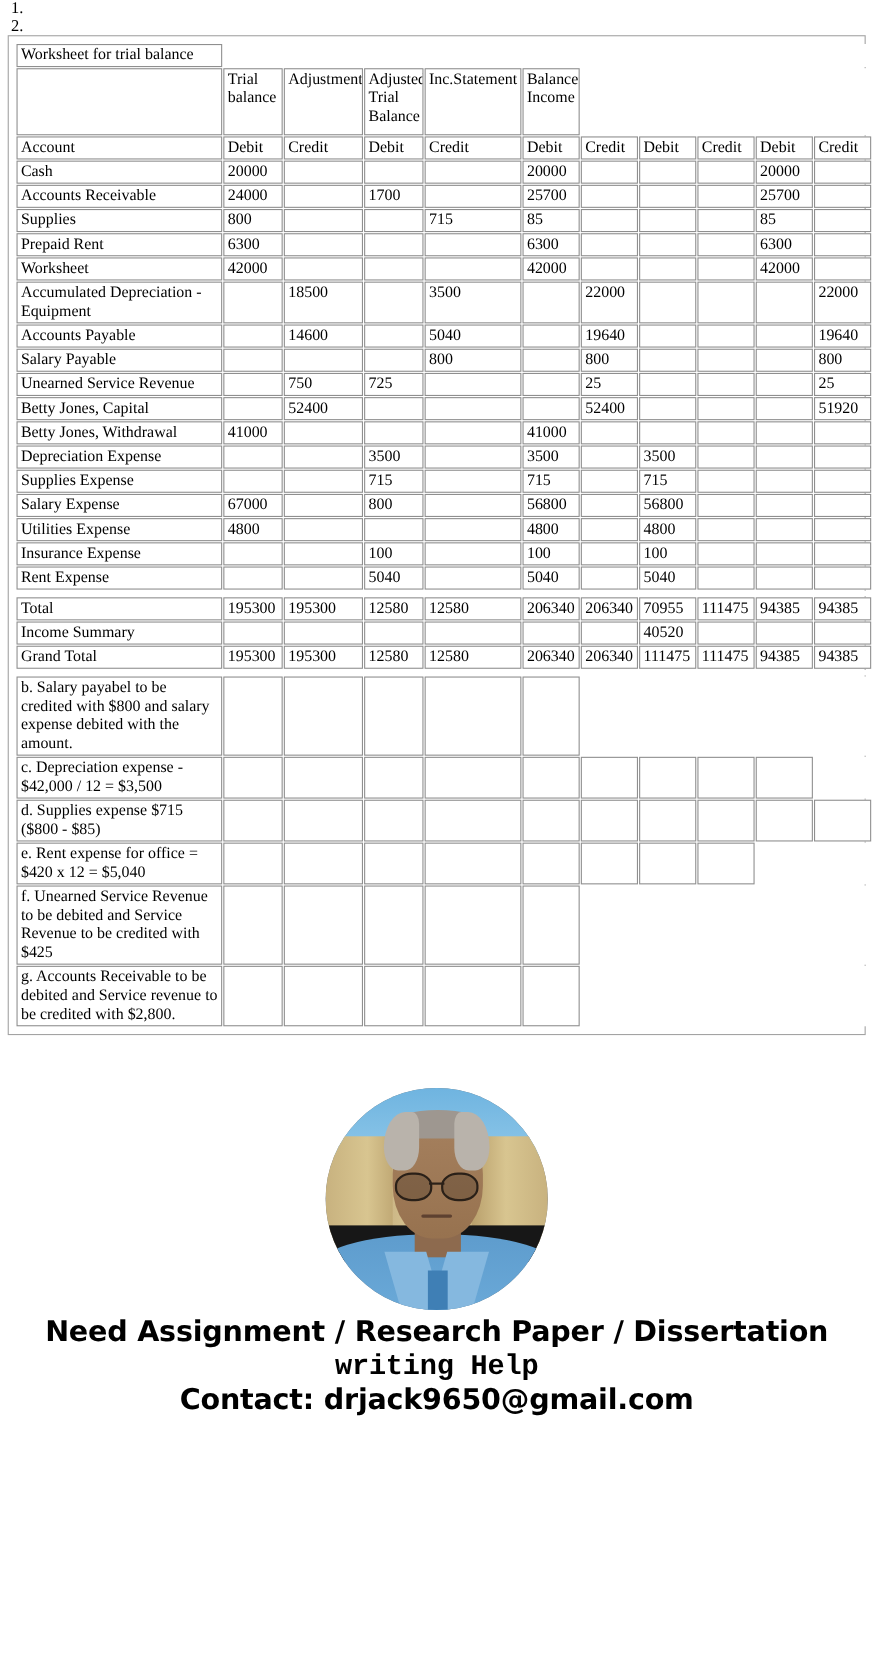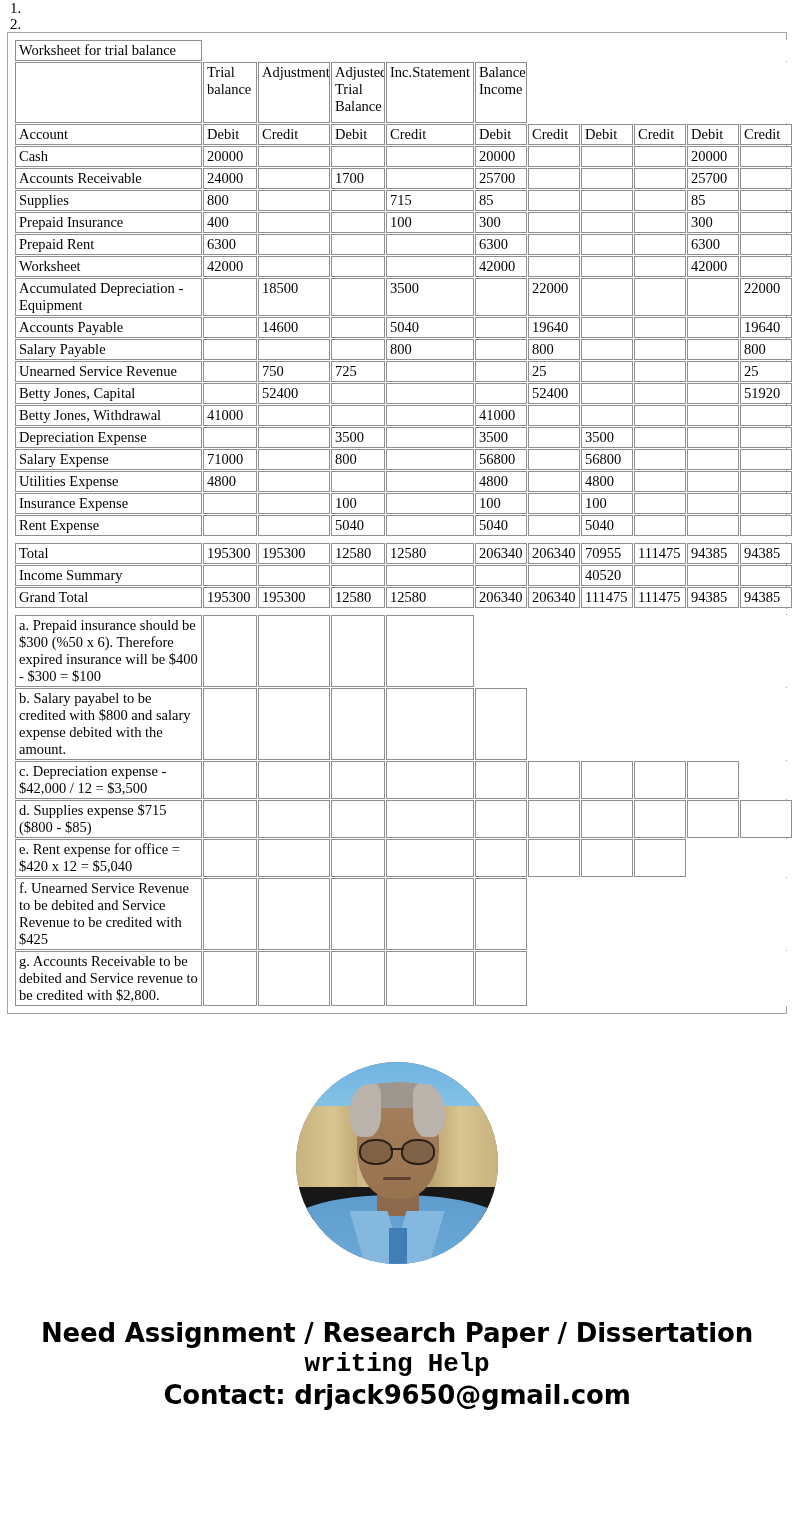--- a/index.html
+++ b/index.html
@@ -182,21 +182,20 @@
     background: #2a2018;
   }
   .av-mouth {
     position: absolute; left: 43%; top: 57%; width: 14%; height: 2.6px;
     background: #5e4130; border-radius: 2px;
   }
 
   
   .footer {
     text-align: center;
-    margin-top: 50px;
     padding-bottom: 24px;
     font-family: "DejaVu Sans", "Liberation Sans", sans-serif;
     font-weight: bold;
     font-size: 26px;
     line-height: 31px;
     letter-spacing: -0.2px;
   }
   .footer .l1 { display: block; }
   .footer .l2 { display: block; font-family: Liberation Mono, monospace; }
   .footer .l3 { display: block; }
@@ -286,33 +285,20 @@
             <td></td>
             <td>715</td>
             <td>85</td>
             <td></td>
             <td></td>
             <td></td>
             <td>85</td>
             <td></td>
           </tr>
           <tr>
-            <td>Prepaid Insurance</td>
-            <td>400</td>
-            <td></td>
-            <td></td>
-            <td>100</td>
-            <td>300</td>
-            <td></td>
-            <td></td>
-            <td></td>
-            <td>300</td>
-            <td></td>
-          </tr>
-          <tr>
             <td>Prepaid Rent</td>
             <td>6300</td>
             <td></td>
             <td></td>
             <td></td>
             <td>6300</td>
             <td></td>
             <td></td>
             <td></td>
             <td>6300</td>
@@ -416,22 +402,35 @@
             <td>3500</td>
             <td></td>
             <td>3500</td>
             <td></td>
             <td>3500</td>
             <td></td>
             <td></td>
             <td></td>
           </tr>
           <tr>
+            <td>Supplies Expense</td>
+            <td></td>
+            <td></td>
+            <td>715</td>
+            <td></td>
+            <td>715</td>
+            <td></td>
+            <td>715</td>
+            <td></td>
+            <td></td>
+            <td></td>
+          </tr>
+          <tr>
             <td>Salary Expense</td>
-            <td>71000</td>
+            <td>67000</td>
             <td></td>
             <td>800</td>
             <td></td>
             <td>56800</td>
             <td></td>
             <td>56800</td>
             <td></td>
             <td></td>
             <td></td>
           </tr>
@@ -511,28 +510,20 @@
             <td>12580</td>
             <td>206340</td>
             <td>206340</td>
             <td>111475</td>
             <td>111475</td>
             <td>94385</td>
             <td>94385</td>
           </tr>
           <tr class="spacer-row">
             <td colspan="11"></td>
-          </tr>
-          <tr>
-            <td class="note">a. Prepaid insurance should be $300 (%50 x 6). Therefore expired insurance will be $400 - $300 = $100</td>
-            <td></td>
-            <td></td>
-            <td></td>
-            <td></td>
-            <td class="noborder" colspan="6">&nbsp;</td>
           </tr>
           <tr>
             <td class="note">b. Salary payabel to be credited with $800 and salary expense debited with the amount.</td>
             <td></td>
             <td></td>
             <td></td>
             <td></td>
             <td></td>
             <td class="noborder" colspan="5">&nbsp;</td>
           </tr>

